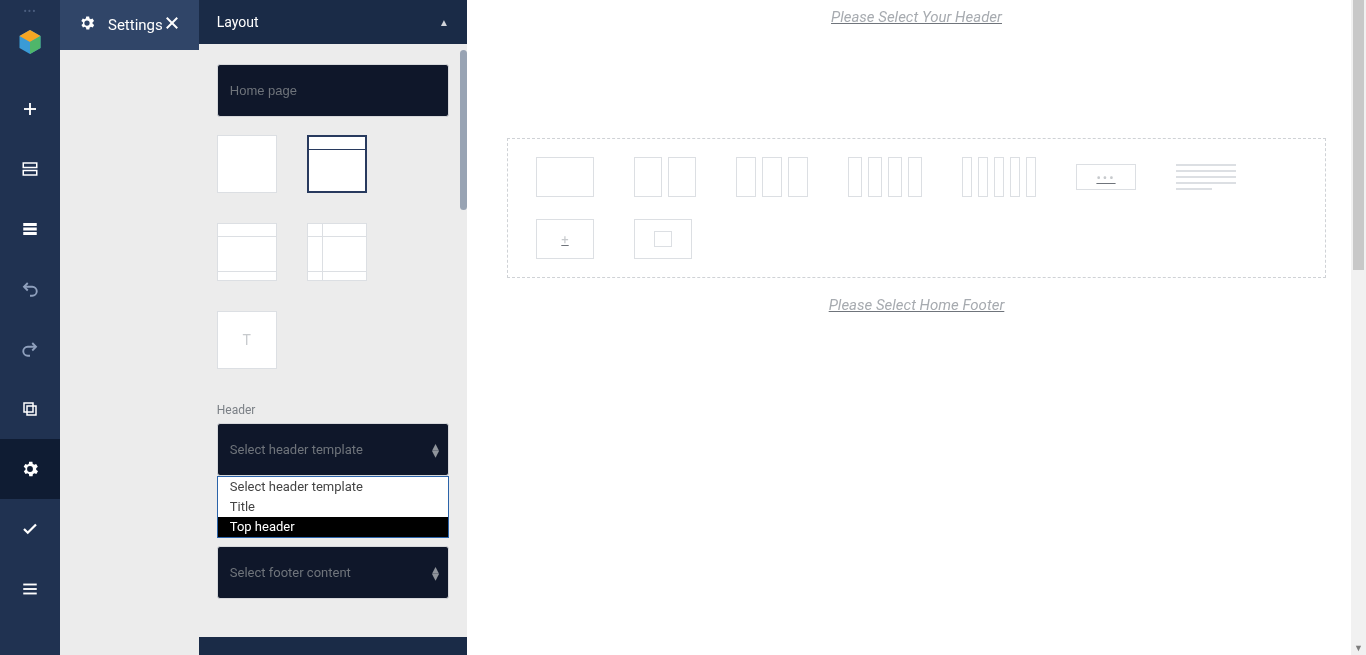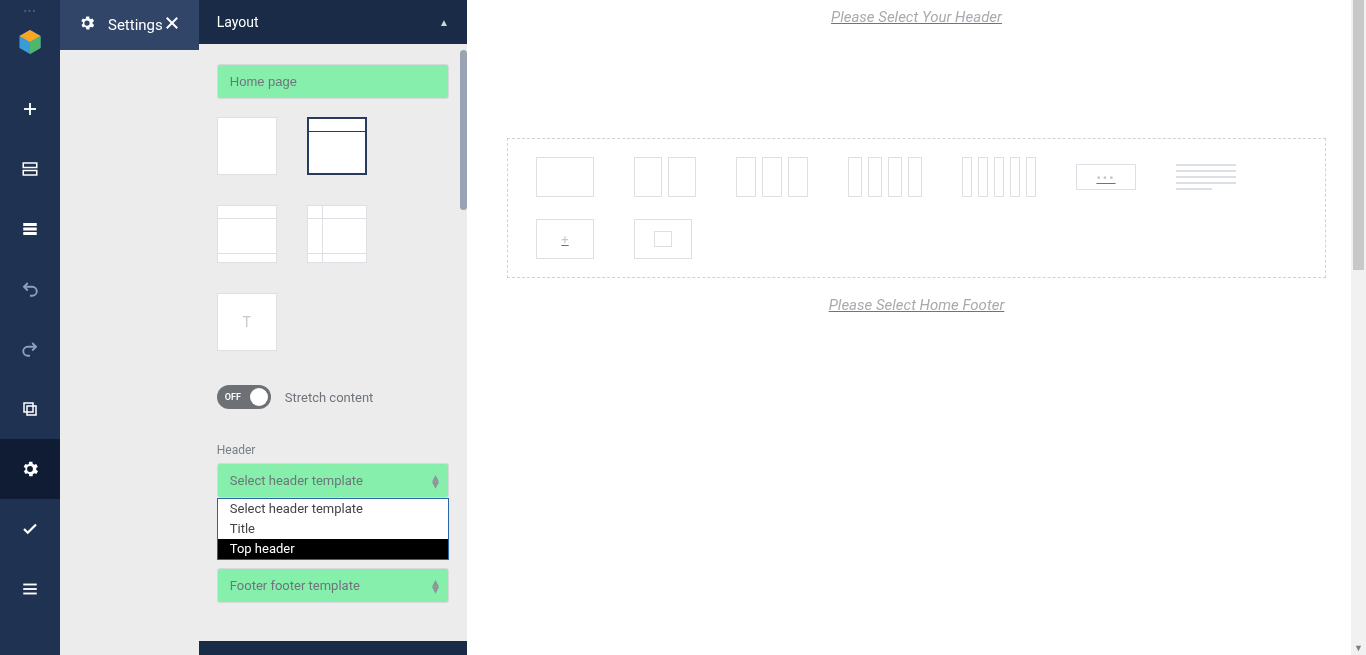--- a/index.html
+++ b/index.html
@@ -11,21 +11,21 @@
 .rail .ritem.active{background:#0f1c33;}
 .side{width:407px;background:#ececec;flex-shrink:0;display:flex;position:relative;}
 .side-head{background:#304568;color:#fff;height:50px;display:flex;align-items:center;padding:0 18px;font-size:15px;}
 .side-head .gear{margin-right:12px;}
 .side-head .close{margin-left:auto;cursor:pointer;}
 .side-body{flex:1;overflow-y:auto;position:relative;}
 .panel-head{background:#1a2b47;color:#fff;height:44px;display:flex;align-items:center;padding:0 18px;font-size:14px;cursor:pointer;}
 .panel-head .chev{margin-left:auto;font-size:10px;opacity:.8;}
 .panel-content{padding:20px 18px 24px;}
 .flabel{font-size:12px;color:#7a7f85;margin-bottom:6px;display:block;}
-.tinput{width:100%;box-sizing:border-box;border:1px solid #d6d8db;border-radius:3px;background:#86efac;padding:9px 12px;font-size:13px;color:#6f747b;}
+.tinput{width:100%;box-sizing:border-box;border:1px solid #d6d8db;border-radius:3px;background:#0f172a;padding:18px 12px;font-size:13px;color:#6f747b;}
 .layout-grid{display:flex;flex-wrap:wrap;gap:30px;margin-top:18px;}
 .lopt{width:60px;height:58px;background:#fff;border:1px solid #dcdfe3;cursor:pointer;position:relative;box-sizing:border-box;}
 .lopt.sel{border:2px solid #283a5e;}
 .lopt .hbar{position:absolute;left:0;right:0;top:0;height:12px;border-bottom:1px solid #dcdfe3;}
 .lopt .fbar{position:absolute;left:0;right:0;bottom:0;height:8px;border-top:1px solid #dcdfe3;}
 .lopt .sbar{position:absolute;left:0;top:0;bottom:0;width:14px;border-right:1px solid #dcdfe3;}
 .lopt.sel .hbar{border-color:#283a5e}
 .lopt .tglyph{position:absolute;inset:0;display:flex;align-items:center;justify-content:center;color:#c7cacd;font-size:14px;}
 .toggle-row{display:flex;align-items:center;margin-top:34px;}
 .toggle{width:54px;height:24px;border-radius:14px;background:#6d7176;position:relative;display:flex;align-items:center;cursor:pointer;}
@@ -166,48 +166,41 @@
           <div class="lopt">
               <div class="hbar"></div>
               <div class="sbar"></div>
               <div class="fbar"></div>
             </div>
           <div class="lopt">
               <span class="tglyph">T</span>
             </div>
         </div>
 
-        <div class="toggle-row">
-          <div class="toggle">
-            <span class="txt">OFF</span>
-            <span class="knob"></span>
-          </div>
-          <span class="toggle-label">Stretch content</span>
-        </div>
 
         <div class="sect">
           <label class="flabel">Header</label>
           <div class="selbox">
             <div class="tinput"><span>Select header template</span></div>
             <div class="selcaret">
                 <span>▴</span>
                 <span>▾</span>
               </div>
             <div class="dropdown">
               <div class="opt">Select header template</div>
               <div class="opt">Title</div>
               <div class="opt hl">Top header</div>
             </div>
           </div>
         </div>
 
         <div class="sect" style="margin-top:50px">
           <label class="flabel">Footer</label>
           <div class="selbox">
-            <div class="tinput"><span>Footer footer template</span></div>
+            <div class="tinput"><span>Select footer content</span></div>
             <div class="selcaret">
                 <span>▴</span>
                 <span>▾</span>
               </div>
           </div>
         </div>
       </div>
 
       <div class="panel-head" style="margin-top:14px">
         

